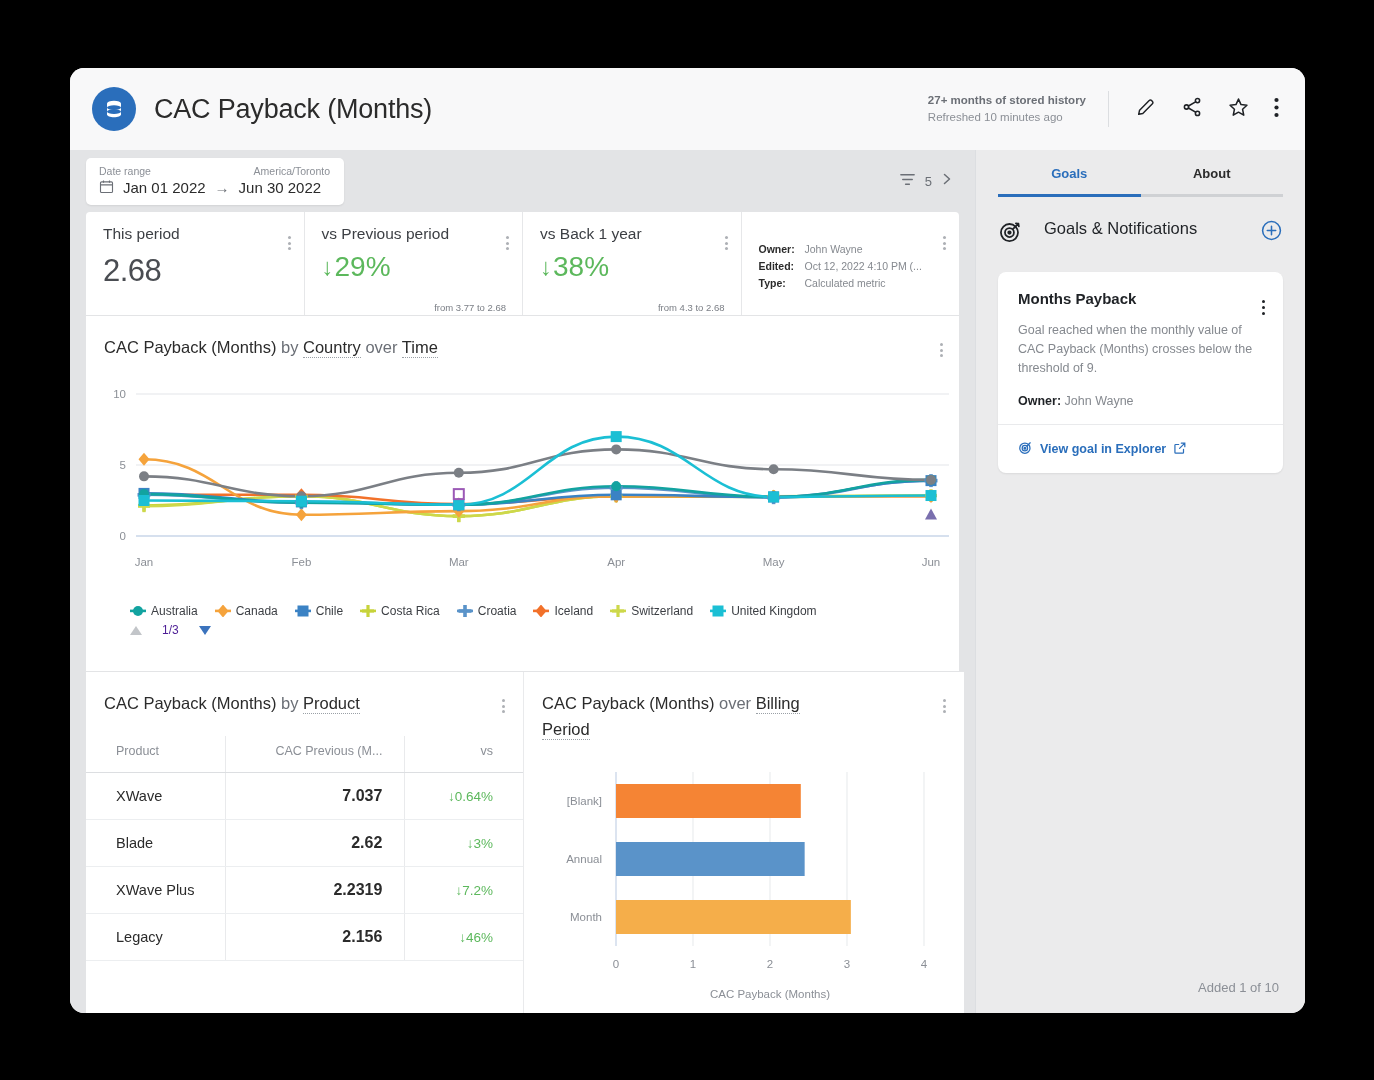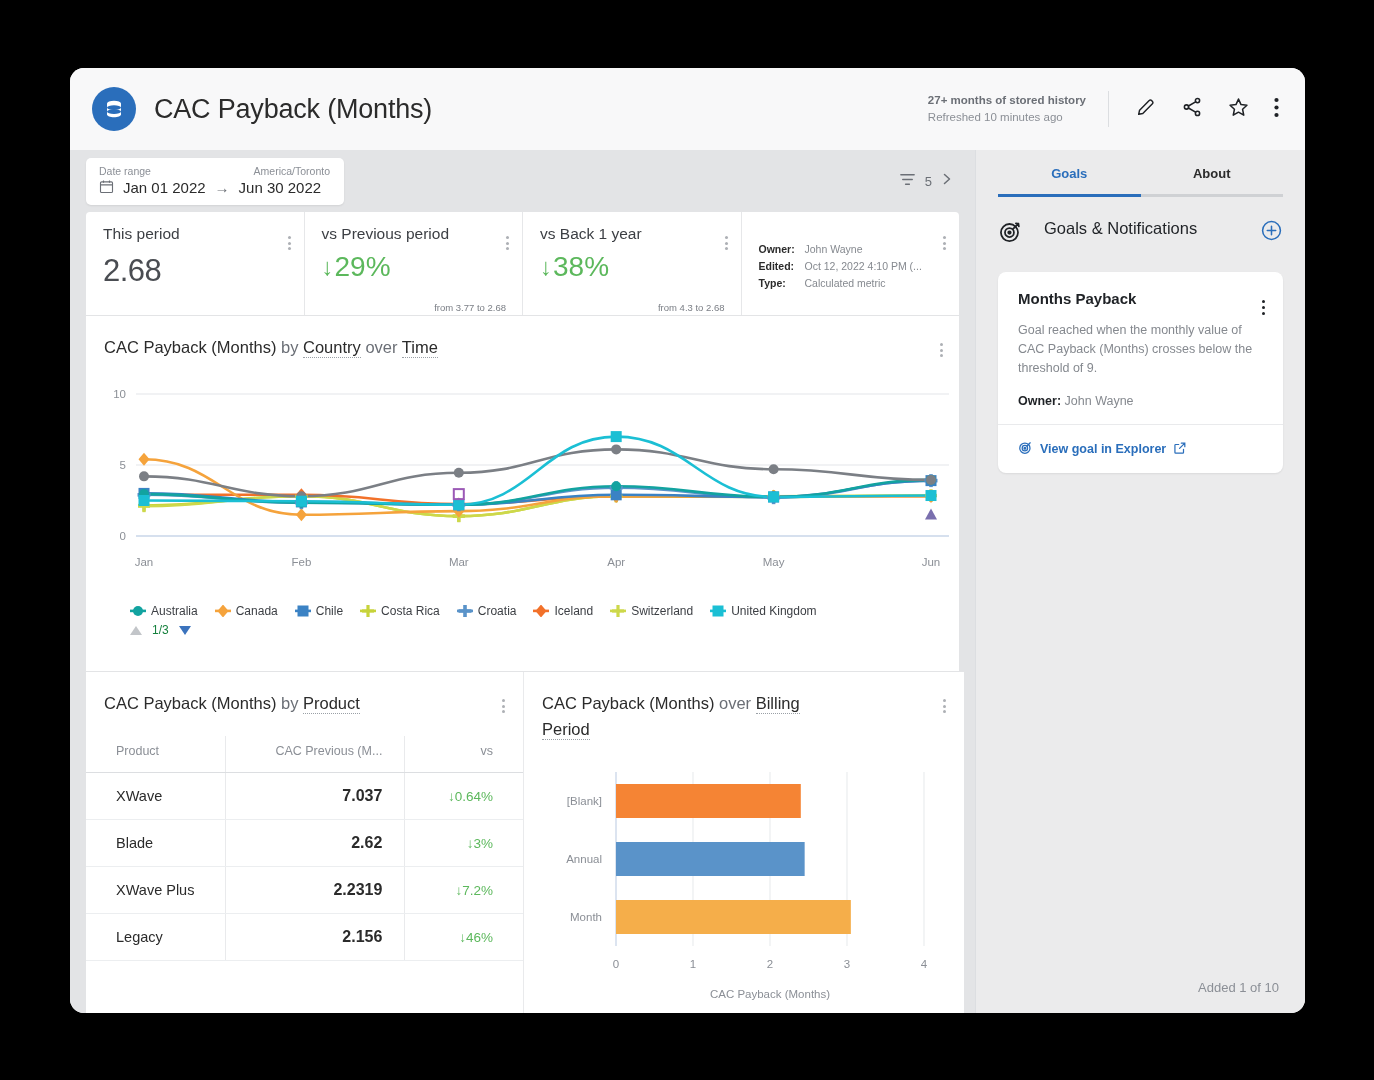--- a/index.html
+++ b/index.html
@@ -111,21 +111,21 @@
   .card-title .dim { color: #6b6f76; margin-top: 12px; }
   .card-title .drill {
     color: #2b2b2b; border-bottom: 1.5px dotted #9aa0a6; padding-bottom: 1px; cursor: pointer;
   }
   .line-chart-wrap { position: relative; height: 222px; margin-top: 16px; }
   .legend {
     display: flex; flex-wrap: wrap; align-items: flex-start;
     gap: 5px 17px; padding: 6px 0 0 44px; font-size: 12px; color: #3c3f44;
   }
   .leg-item { display: flex; align-items: center; gap: 5px; cursor: pointer; white-space: nowrap; }
-  .pager { display: flex; align-items: center; gap: 10px; font-size: 12px; color: #15803d; padding: 5px 0 0 44px; }
+  .pager { display: flex; align-items: center; gap: 20px; font-size: 12px; color: #4c1d95; padding: 5px 0 0 44px; }
   .tri { width: 0; height: 0; cursor: pointer; }
   .tri-up { border-left: 6px solid transparent; border-right: 6px solid transparent; border-bottom: 9px solid #c2c5c9; }
   .tri-dn { border-left: 6px solid transparent; border-right: 6px solid transparent; border-top: 9px solid #3b73bd; }
   .bottom-row { margin: 1px 16px 0; display: flex; flex: 1 1 auto; min-height: 0; }
   .bcard { background: #fff; position: relative; padding: 18px 0 0 0; }
   .bcard.left { width: 438px; flex: 0 0 438px; border-right: 1px solid #e9eaec; }
   .bcard.right { flex: 1 1 auto; }
   
   table.prod { width: 100%; border-collapse: collapse; margin-top: 20px; }
   table.prod th {

